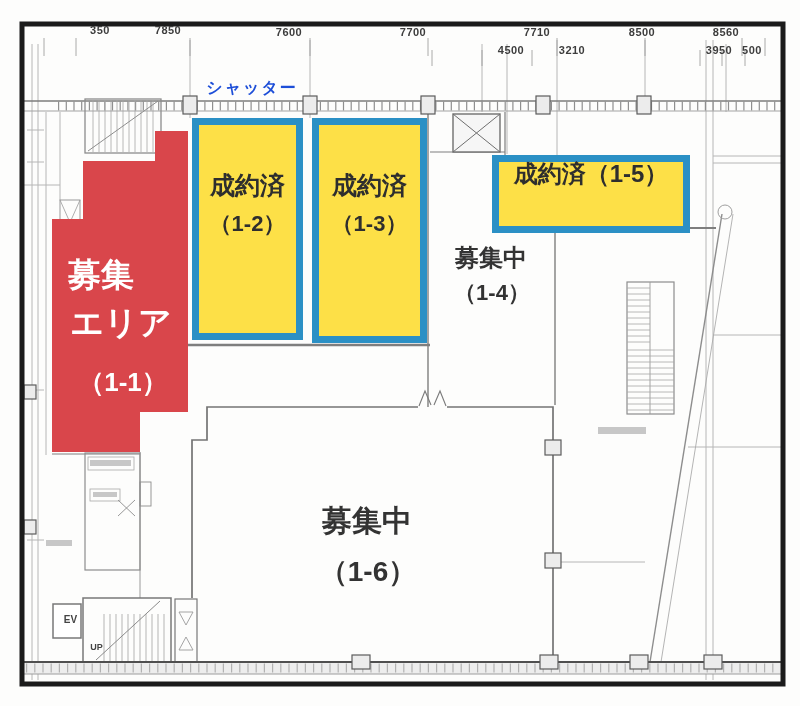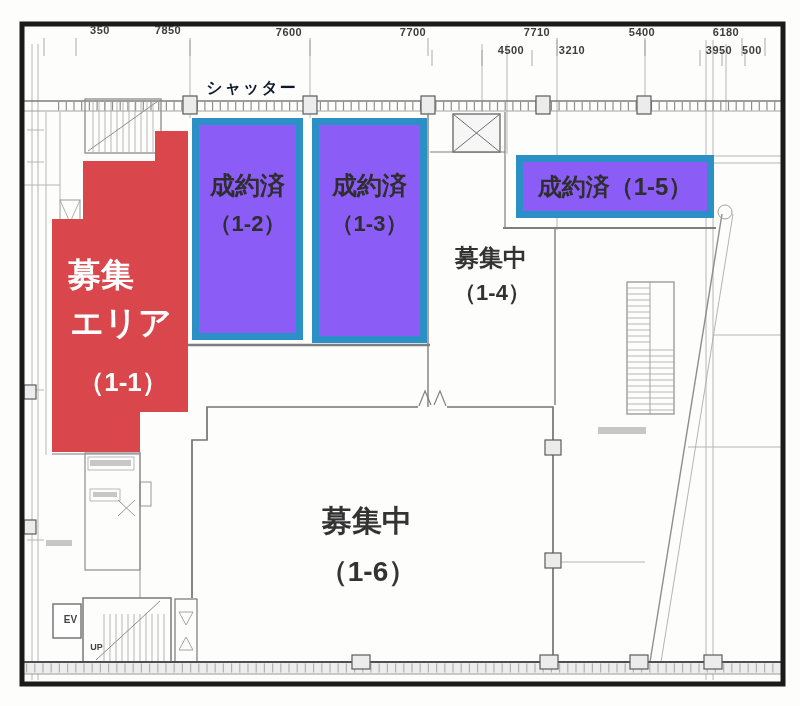--- a/index.html
+++ b/index.html
@@ -6,24 +6,24 @@
   .plan{
     position:relative;width:800px;height:706px;overflow:hidden;
     background:#fdfdfc;
     font-family:"Liberation Sans","DejaVu Sans",sans-serif;
     color:var(--ink,#2e2e2e);
   }
   .plan svg{position:absolute;left:0;top:0;}
   .red-zone{fill:var(--red,#d9464b);}
   .lbl{position:absolute;transform:translateX(-50%);line-height:1;white-space:nowrap;}
   .dim{font-size:11px;font-weight:bold;color:#3d3d3d;letter-spacing:.5px;margin-left:40px;}
-  .shutter{font-size:16px;font-weight:bold;letter-spacing:2px;color:#0f172a;}
+  .shutter{font-size:16px;font-weight:bold;letter-spacing:2px;color:#1d4ed8;}
   .a11t{color:#fff;font-weight:700;}
   .ubox{
-    position:absolute;box-sizing:border-box;background:#8b5cf6;
+    position:absolute;box-sizing:border-box;background:#fde047;
     border:7px solid var(--blue,#2b90c5);
     display:flex;flex-direction:column;align-items:center;
   }
   .ubox .s{font-weight:700;line-height:1;white-space:nowrap;}
   .roomtxt{font-weight:700;color:#333;}
   .tiny{font-weight:700;color:#444;padding-left:7px;}
 </style>
 </head>
 <body>
 
@@ -156,22 +156,22 @@
     <g>
       <rect x="22" y="24" width="761" height="660" fill="none" stroke="#1b1b1b" stroke-width="5"></rect>
     </g>
   </svg>
 
   <span class="lbl dim" style="left:60px;top:25px">350</span>
   <span class="lbl dim" style="left:128px;top:25px">7850</span>
   <span class="lbl dim" style="left:249px;top:27px">7600</span>
   <span class="lbl dim" style="left:373px;top:27px">7700</span>
   <span class="lbl dim" style="left:497px;top:27px">7710</span>
-  <span class="lbl dim" style="left:602px;top:27px">5400</span>
-  <span class="lbl dim" style="left:686px;top:27px">6180</span>
+  <span class="lbl dim" style="left:602px;top:27px">8500</span>
+  <span class="lbl dim" style="left:686px;top:27px">8560</span>
 
   <span class="lbl dim" style="left:471px;top:45px">4500</span>
   <span class="lbl dim" style="left:532px;top:45px">3210</span>
   <span class="lbl dim" style="left:679px;top:45px">3950</span>
   <span class="lbl dim" style="left:712px;top:45px">500</span>
 
   <span class="lbl shutter" style="left:252px;top:80px">シャッター</span>
 
   <span class="lbl a11t" style="left:101px;top:258px;font-size:33px">募集</span>
   <span class="lbl a11t" style="left:121px;top:306px;font-size:33px">エリア</span>
@@ -180,21 +180,21 @@
   <div class="ubox" style="left:192px;top:118px;width:111px;height:222px;padding-top:48px;gap:15px">
     <span class="s" style="font-size:25px">成約済</span>
     <span class="s" style="font-size:22px">（1-2）</span>
   </div>
 
   <div class="ubox" style="left:312px;top:118px;width:115px;height:225px;padding-top:48px;gap:15px">
     <span class="s" style="font-size:25px">成約済</span>
     <span class="s" style="font-size:22px">（1-3）</span>
   </div>
 
-  <div class="ubox" style="left:516px;top:155px;width:198px;height:63px;justify-content:center">
+  <div class="ubox" style="left:492px;top:155px;width:198px;height:78px;justify-content:flex-start">
     <span class="s" style="font-size:24px">成約済（1-5）</span>
   </div>
 
   <span class="lbl roomtxt" style="left:491px;top:246px;font-size:24px">募集中</span>
   <span class="lbl roomtxt" style="left:492px;top:282px;font-size:22px">（1-4）</span>
 
   <span class="lbl roomtxt" style="left:367px;top:506px;font-size:30px">募集中</span>
   <span class="lbl roomtxt" style="left:368px;top:558px;font-size:28px">（1-6）</span>
 
   <span class="lbl tiny" style="left:67px;top:615px;font-size:10px">EV</span>

